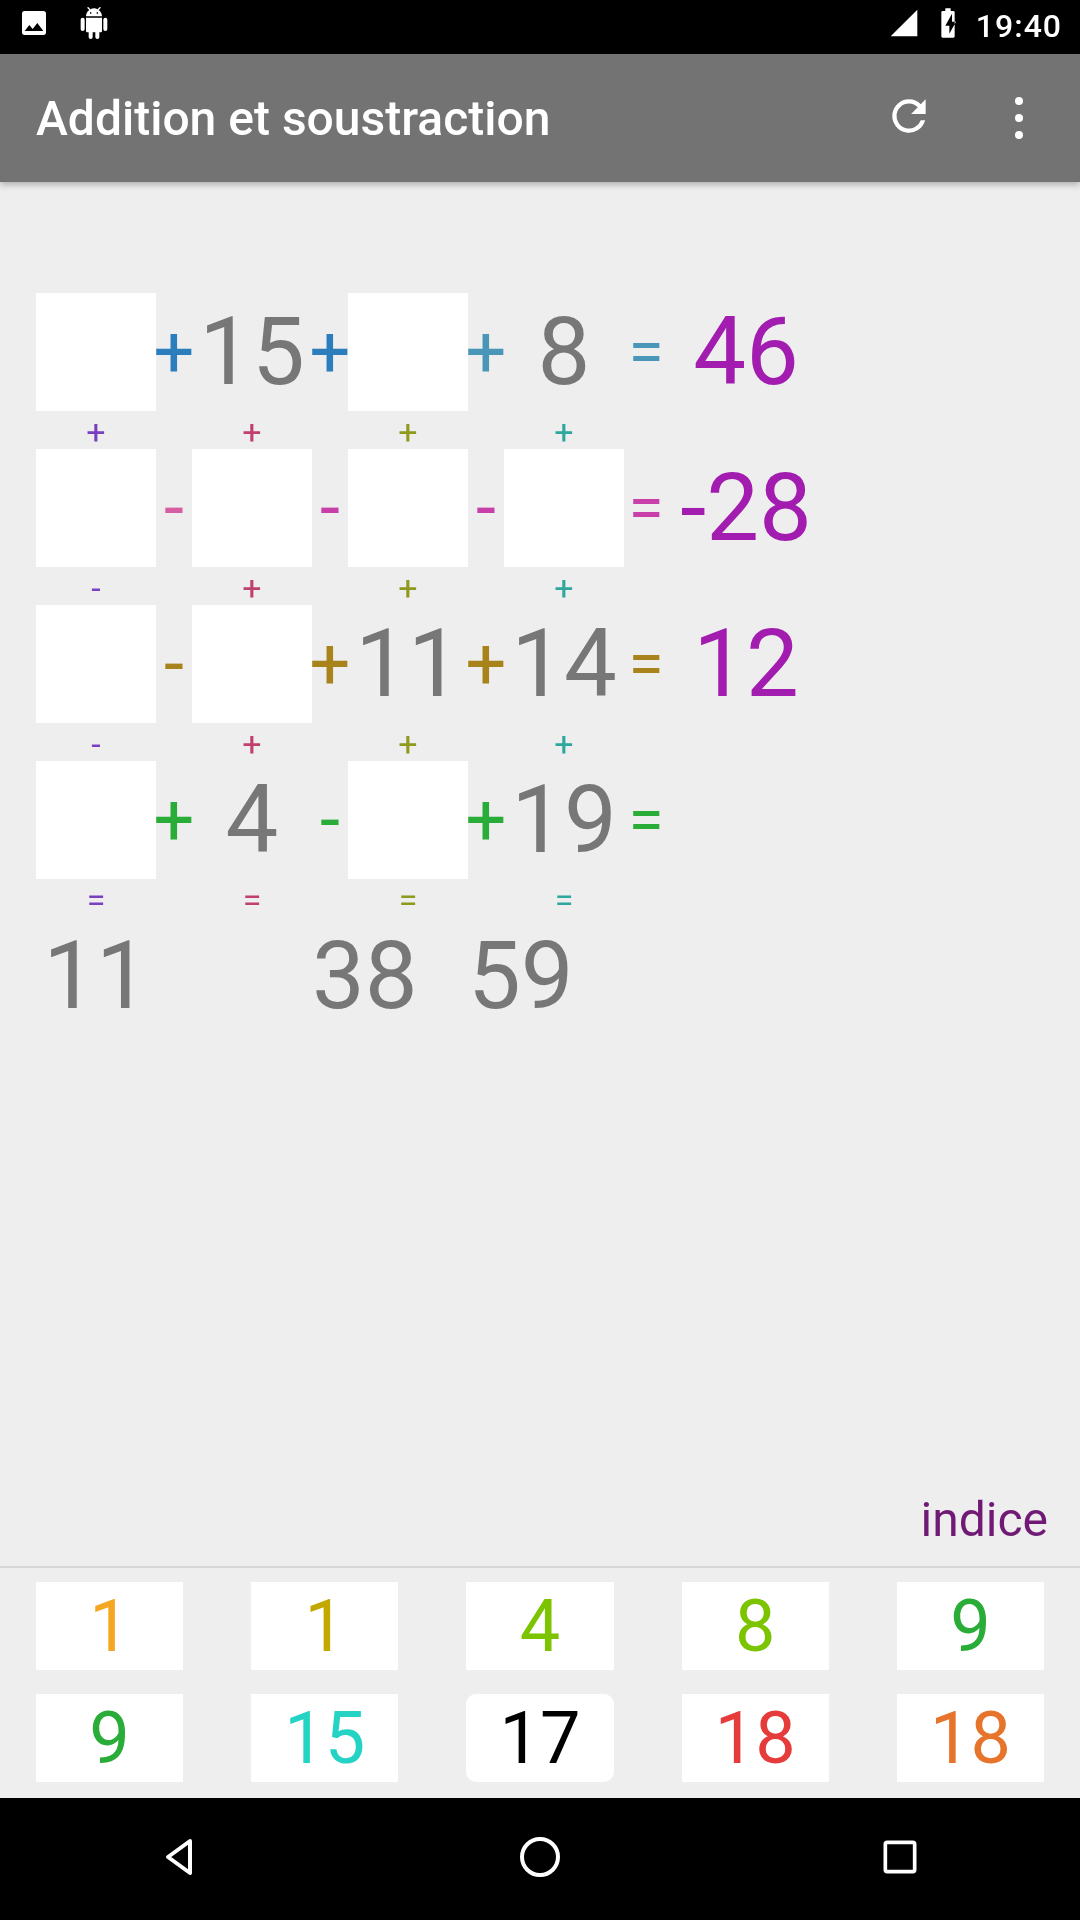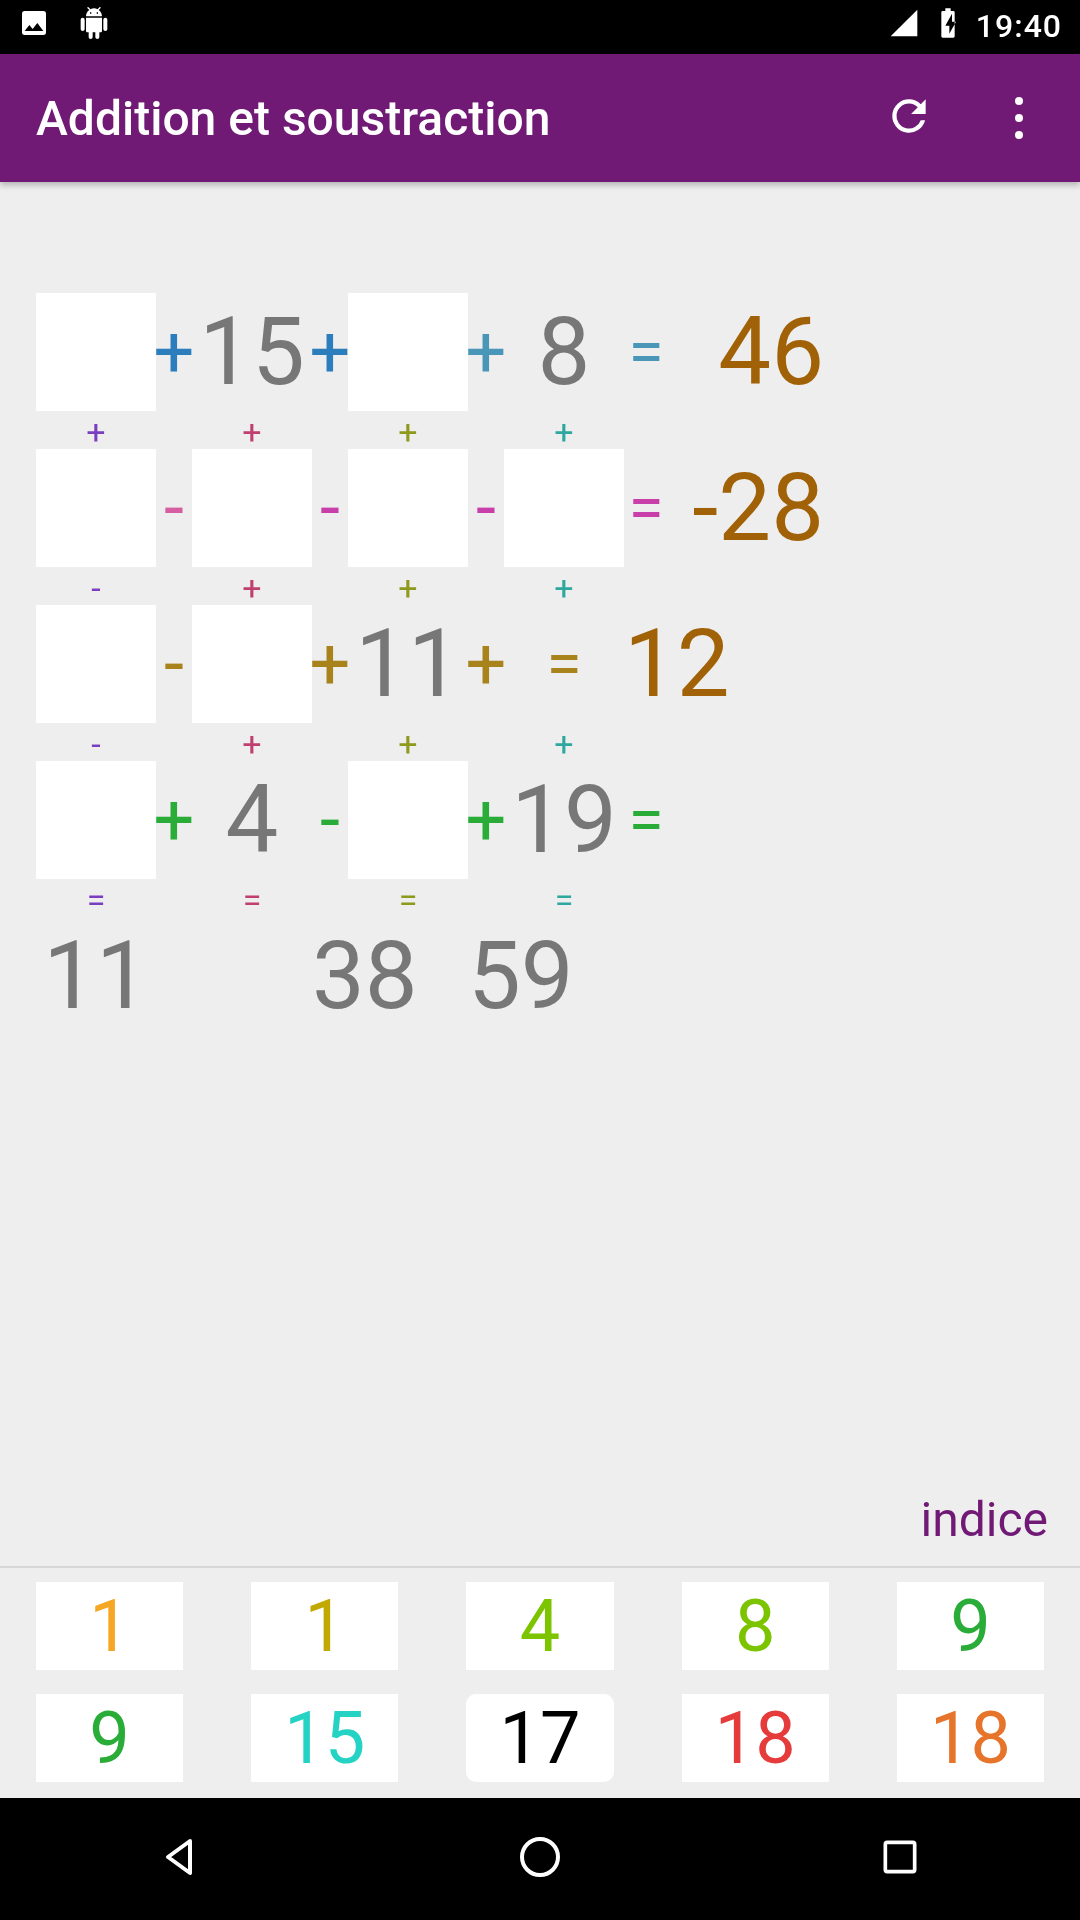--- a/index.html
+++ b/index.html
@@ -17,21 +17,21 @@
     font-size: 32px;
     letter-spacing: 1px;
   }
   .status-left { display: flex; align-items: center; gap: 28px; }
   .status-right { margin-left: auto; display: flex; align-items: flex-start; gap: 18px; }
   .clock { font-weight: 500; }
 
   
   .app-bar {
     height: 128px;
-    background: #701a75;
+    background: #737373;
     color: #fff;
     display: flex;
     align-items: center;
     padding: 0 6px 0 36px;
     box-shadow: 0 3px 6px rgba(0,0,0,0.25);
     position: relative;
     z-index: 2;
   }
   .app-bar-title { font-size: 48px; font-weight: 500; flex: 1; }
   .app-bar-action {
@@ -64,21 +64,21 @@
   .row-cells { height: 120px; }
   .row-connect { height: 36px; }
 
   .num-fixed {
     font-size: 94px;
     color: #777;
     text-align: center;
     width: 100%;
     font-weight: 400;
   }
-  .num-result { font-size: 94px; color: #a16207; text-align: right; width: 100%; }
+  .num-result { font-size: 94px; color: #a21caf; text-align: center; width: 100%; }
 
   .input-cell {
     width: 120px; height: 118px;
     background: #fff;
     cursor: pointer;
     display: flex; align-items: center; justify-content: center;
     font-size: 86px; color: #666;
   }
   .op {
     font-size: 72px;
@@ -245,20 +245,21 @@
         <div></div>
     </div>
 
     <div class="row row-cells">
       <div class="input-cell"></div>
       <div class="op c-darkgold">-</div>
       <div class="input-cell"></div>
       <div class="op c-darkgold">+</div>
       <div class="num-fixed">11</div>
       <div class="op c-darkgold">+</div>
+      <div class="num-fixed">14</div>
       <div class="eq c-darkgold">=</div>
       <div class="num-result">12</div>
     </div>
 
     <div class="row row-connect">
       <div class="op-conn c-purple">-</div>
         <div></div>
       <div class="op-conn c-crimson">+</div>
         <div></div>
       <div class="op-conn c-olive">+</div>

